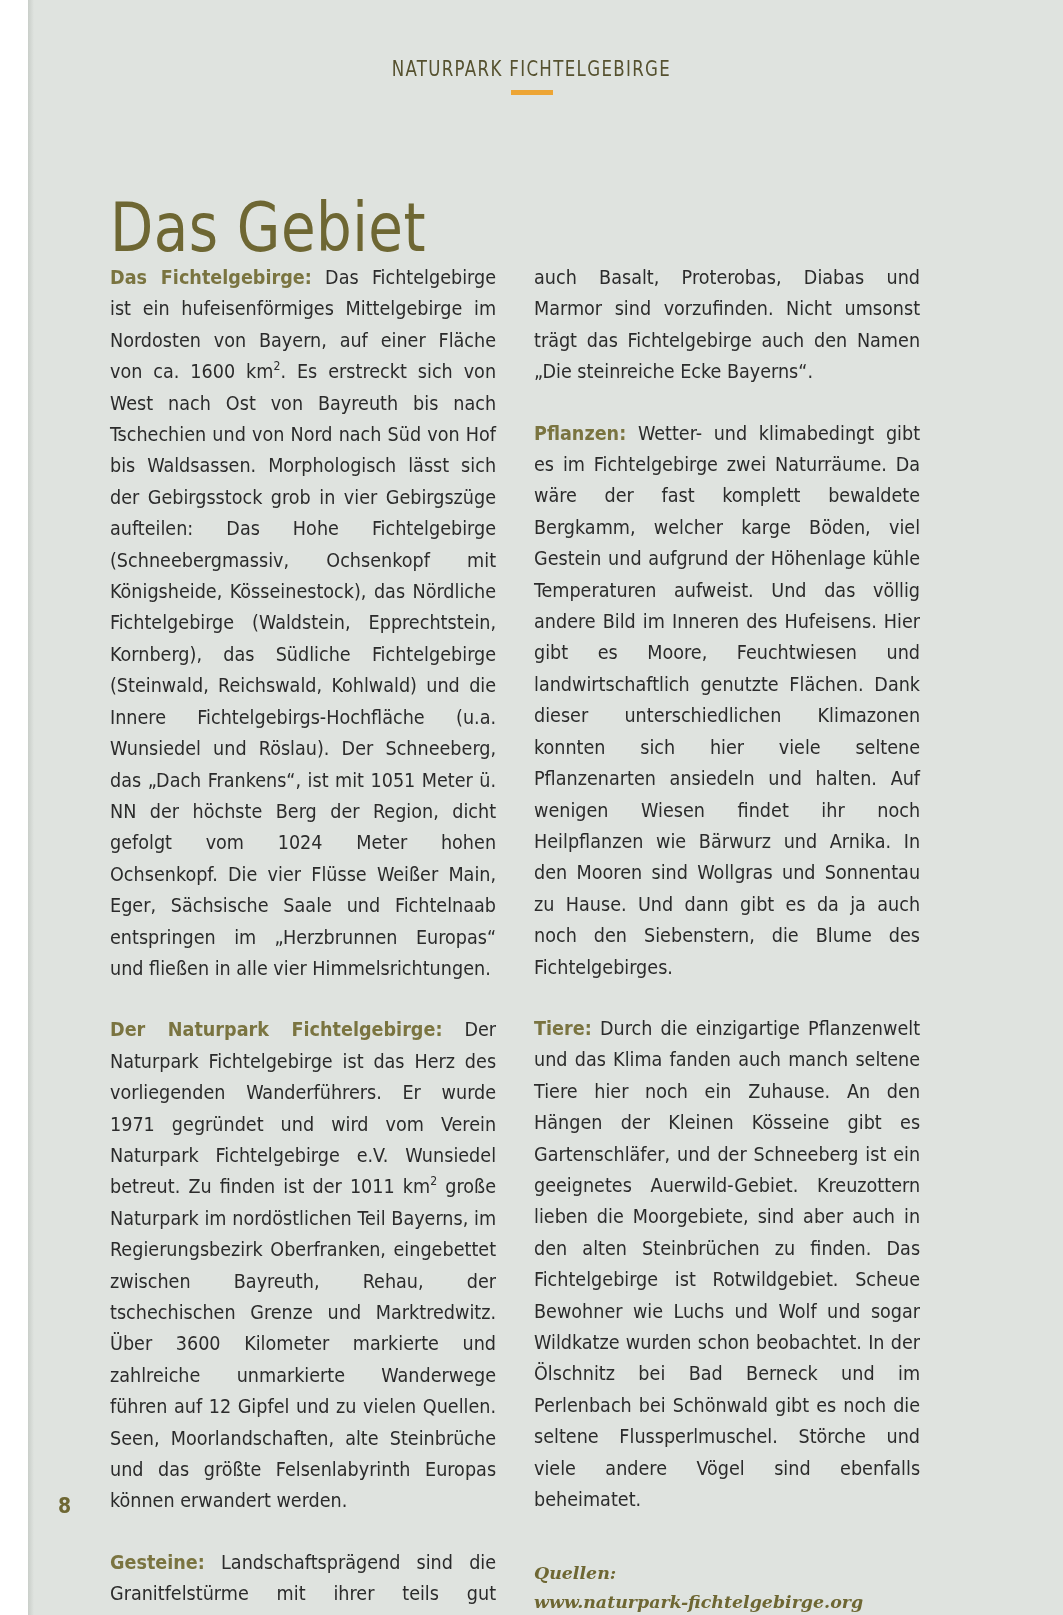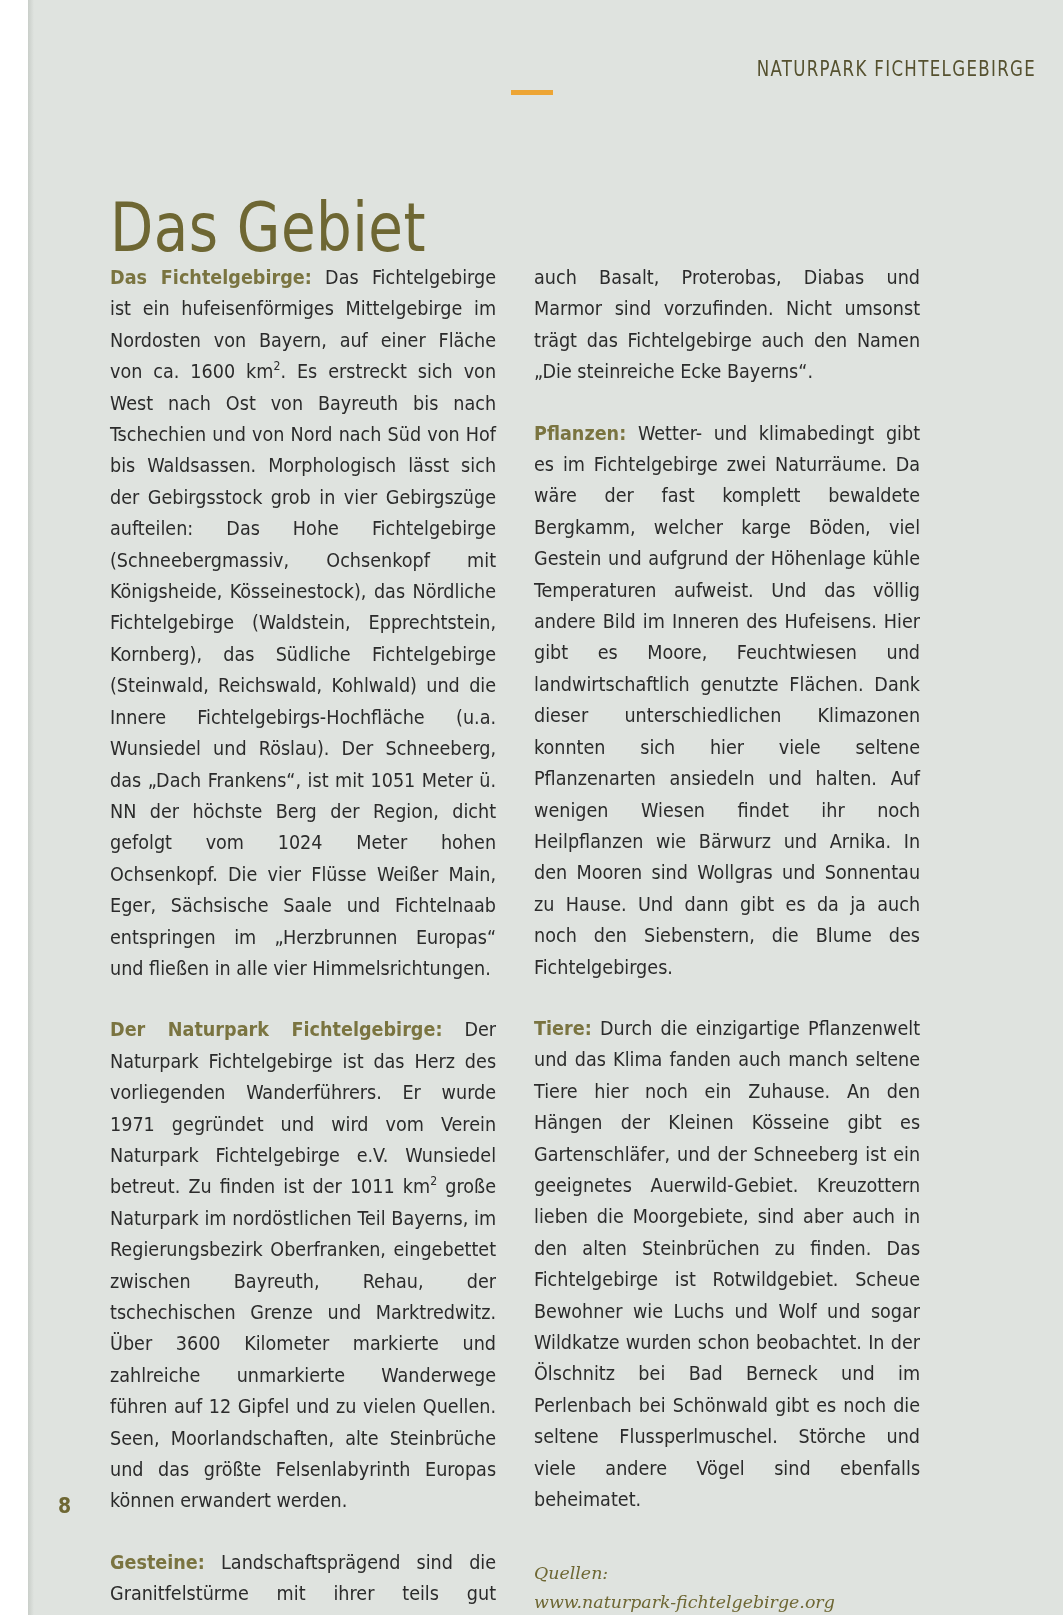--- a/index.html
+++ b/index.html
@@ -37,21 +37,21 @@
     height: 100%;
     background: linear-gradient(to right, #c9cec9, #dfe3df);
   }
 
   
   .running-head {
     position: absolute;
     top: 56px;
     left: 0;
     width: 100%;
-    text-align: right;
+    text-align: center;
   }
   .running-head .rh-text {
     display: inline-block;
     font-family: "DejaVu Sans Condensed", "Liberation Sans Narrow", "Liberation Sans", sans-serif;
     font-size: 22px;
     letter-spacing: 1.6px;
     color: #55512f;
     text-transform: uppercase;
     transform: scaleX(0.84);
     transform-origin: center;
@@ -120,21 +120,21 @@
 
   
   .sources {
     margin-top: 44px;
     font-family: "DejaVu Serif", "Liberation Serif", serif;
     font-style: italic;
     font-size: 17.4px;
     line-height: 29px;
     color: #6e6733;
   }
-  .sources .src-line { display: block; white-space: nowrap; }
+  .sources .src-line { display: block; white-space: nowrap; font-weight: bold; }
 
   
   .folio {
     position: absolute;
     left: 58px;
     top: 1494px;
     font-family: "DejaVu Sans Condensed", "Liberation Sans Narrow", "Liberation Sans", sans-serif;
     font-size: 21px;
     color: #6e6733;
     font-weight: bold;

